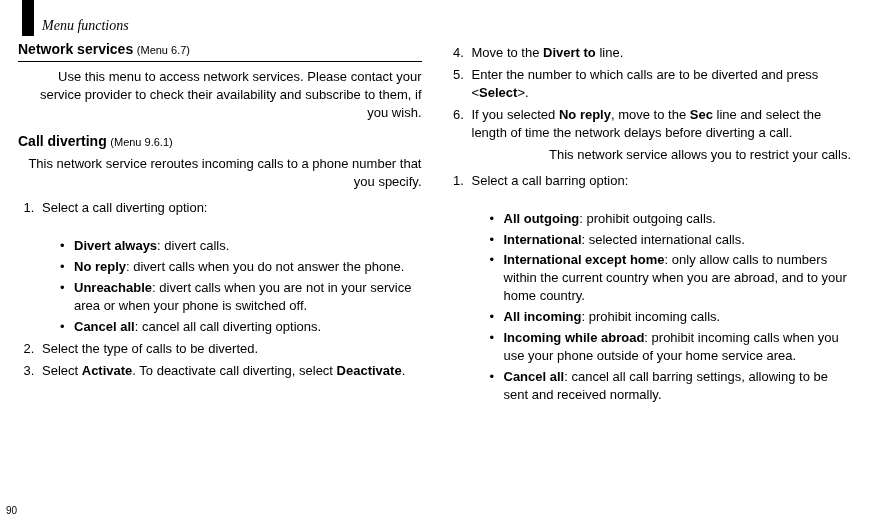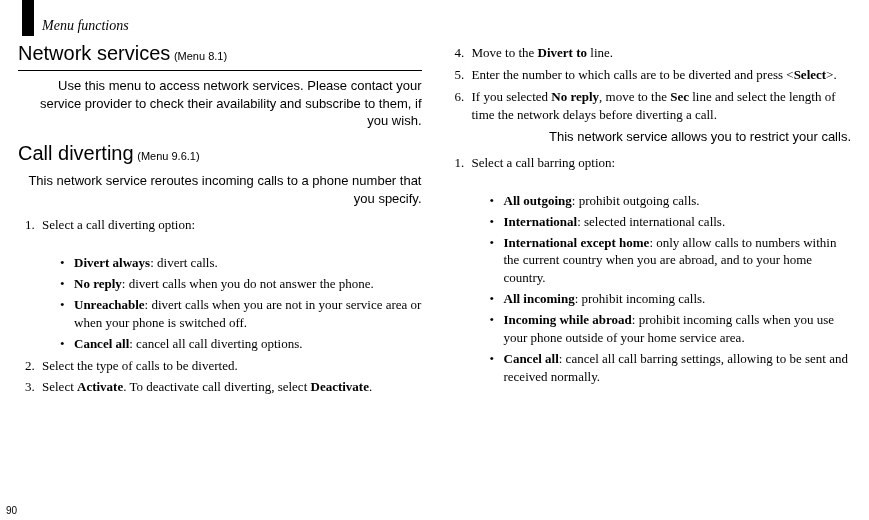--- a/index.html
+++ b/index.html
@@ -44,22 +44,22 @@
   .columns {
     display: flex;
     gap: 26px;
     margin-top: 14px;
   }
   .col {
     flex: 1;
     line-height: 1.38;
   }
   .section-title {
-    font-weight: normal;
-    font-size: 20px;
+    font-weight: bold;
+    font-size: 14px;
     display: inline;
   }
   .menu-path {
     font-size: 11px;
     font-weight: normal;
   }
   .title-row {
     border-bottom: 1px solid #000;
     padding-bottom: 2px;
     margin-bottom: 6px;
@@ -68,21 +68,20 @@
     margin-top: 10px;
     margin-bottom: 4px;
   }
   p {
     margin: 4px 0 8px 0;
     text-align: right;
   }
   ol {
     margin: 4px 0;
     padding-left: 20px;
-    font-family: Liberation Serif, serif;
   }
   ol > li {
     margin-bottom: 4px;
     padding-left: 4px;
   }
   ul.bullets {
     list-style: none;
     margin: 20px 0 4px 0;
     padding-left: 18px;
   }
@@ -112,21 +111,21 @@
   <div class="header-line">
     <div class="header-bar"></div>
     <span class="header-title">Menu functions</span>
   </div>
 
   <div class="columns">
 
     <div class="col">
       <div class="title-row">
         <span class="section-title">Network services</span>
-        <span class="menu-path">(Menu 8.1)</span>
+        <span class="menu-path">(Menu 6.7)</span>
       </div>
       <p>Use this menu to access network services. Please contact your service provider to check their availability and subscribe to them, if you wish.</p>
 
       <div class="sub-title-row">
         <span class="section-title">Call diverting</span>
         <span class="menu-path">(Menu 9.6.1)</span>
       </div>
       <p>This network service reroutes incoming calls to a phone number that you specify.</p>
 
       <ol>

